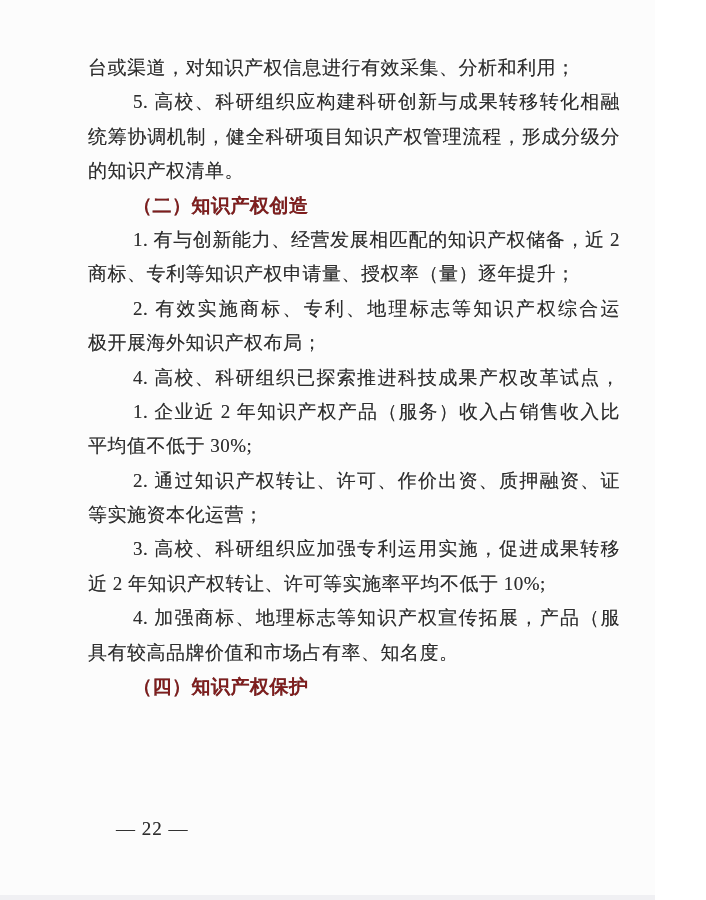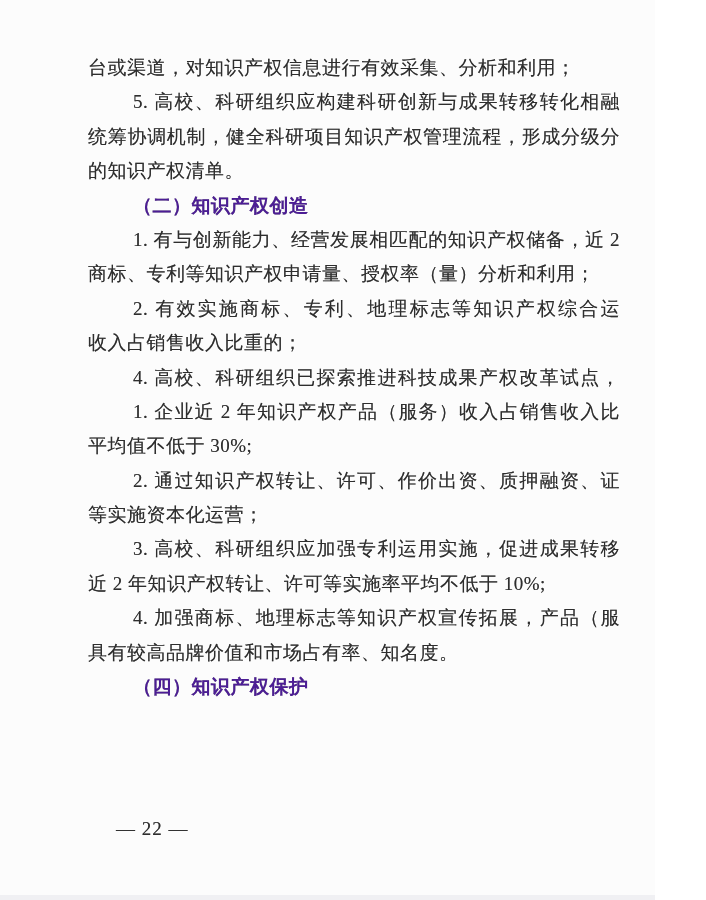--- a/index.html
+++ b/index.html
@@ -38,21 +38,21 @@
   .j {
     white-space: normal;
     overflow: hidden;
     text-align: justify;
     text-align-last: justify;
   }
 
   
   .heading {
     font-weight: bold;
-    color: #4c1d95;
+    color: #7f1d1d;
   }
 
   .footer {
     position: absolute;
     left: 116px;
     top: 812px;
     height: 34px;
     line-height: 34px;
     font-size: 19px;
     letter-spacing: 1px;
@@ -74,23 +74,23 @@
 <body>
 
 <div class="page">
   <div class="textblock">
     <div class="line">台或渠道，对知识产权信息进行有效采集、分析和利用；</div>
     <div class="line indent j">5. 高校、科研组织应构建科研创新与成果转移转化相融 合的</div>
     <div class="line j">统筹协调机制，健全科研项目知识产权管理流程，形成分级分类</div>
     <div class="line">的知识产权清单。</div>
     <div class="line indent heading">（二）知识产权创造</div>
     <div class="line indent j">1. 有与创新能力、经营发展相匹配的知识产权储备，近 2 年</div>
-    <div class="line">商标、专利等知识产权申请量、授权率（量）分析和利用；</div>
+    <div class="line">商标、专利等知识产权申请量、授权率（量）逐年提升；</div>
     <div class="line indent j">2. 有效实施商标、专利、地理标志等知识产权综合运用，积</div>
-    <div class="line">收入占销售收入比重的；</div>
+    <div class="line">极开展海外知识产权布局；</div>
     <div class="line indent j">4. 高校、科研组织已探索推进科技成果产权改革试点，建立</div>
     <div class="line indent j">1. 企业近 2 年知识产权产品（服务）收入占销售收入比重的</div>
     <div class="line">平均值不低于 30%;</div>
     <div class="line indent j">2. 通过知识产权转让、许可、作价出资、质押融资、证券化</div>
     <div class="line">等实施资本化运营；</div>
     <div class="line indent j">3. 高校、科研组织应加强专利运用实施，促进成果转移转化，</div>
     <div class="line">近 2 年知识产权转让、许可等实施率平均不低于 10%;</div>
     <div class="line indent j">4. 加强商标、地理标志等知识产权宣传拓展，产品（服务）</div>
     <div class="line">具有较高品牌价值和市场占有率、知名度。</div>
     <div class="line indent heading">（四）知识产权保护</div>

